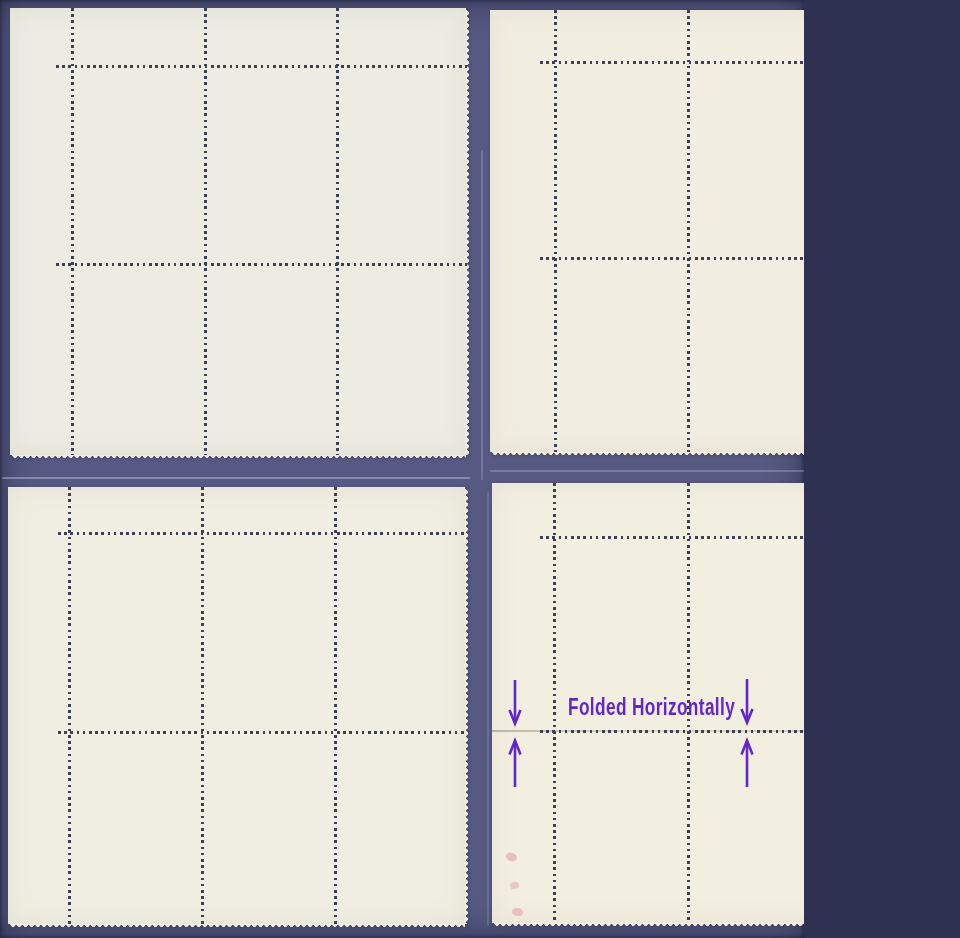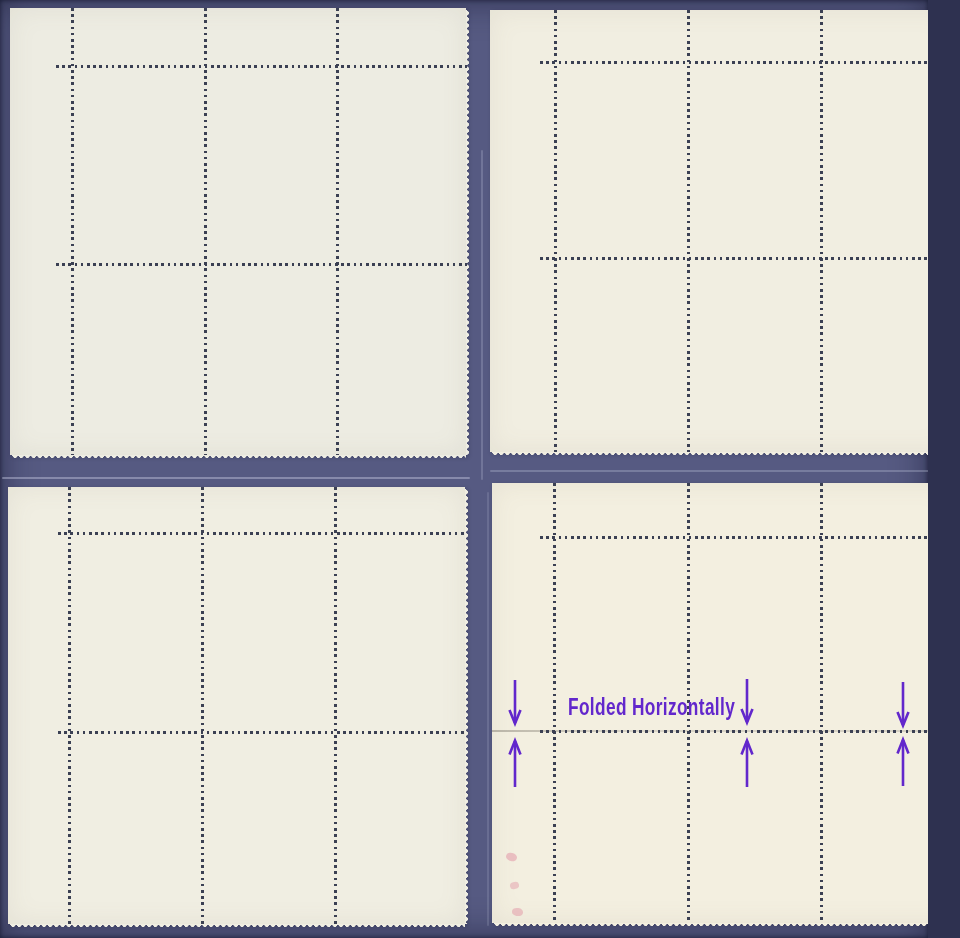--- a/index.html
+++ b/index.html
@@ -1,18 +1,18 @@
 <!DOCTYPE html>
 <html style="--bg: #565a82; --dot: #3b4053; --accent: #6227cc;"><head>
 <meta charset="utf-8">
 <style>
   html,body{margin:0;padding:0;background:#2e3150;}
   body{font-family:"Liberation Sans",sans-serif;}
   .board{
-    position:relative;width:928px;height:938px;overflow:hidden;
+    position:relative;width:804px;height:938px;overflow:hidden;
     background:var(--bg,#565a82);
     box-shadow:inset 0 0 34px rgba(12,15,38,.55), inset 0 0 5px rgba(8,10,28,.65);
   }
   .sheet{position:absolute;}
   .paper{
     position:absolute;top:0;left:0;right:5px;bottom:5px;
     background:var(--paper,#f0eee2);
     box-shadow:inset 0 0 26px rgba(125,118,96,.10), 2px 2px 4px rgba(18,20,46,.35);
   }
   

